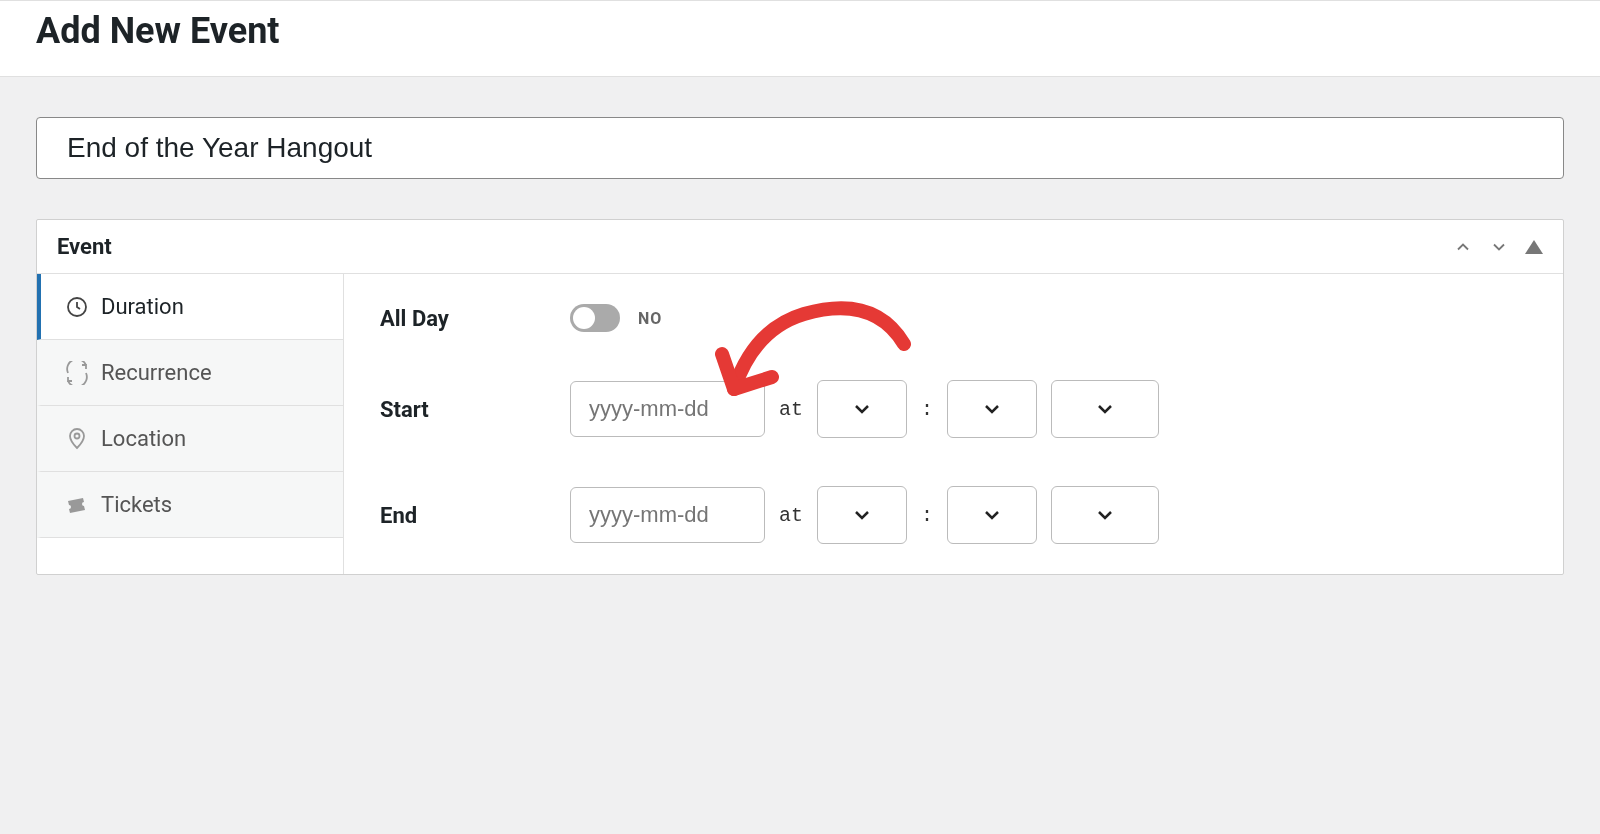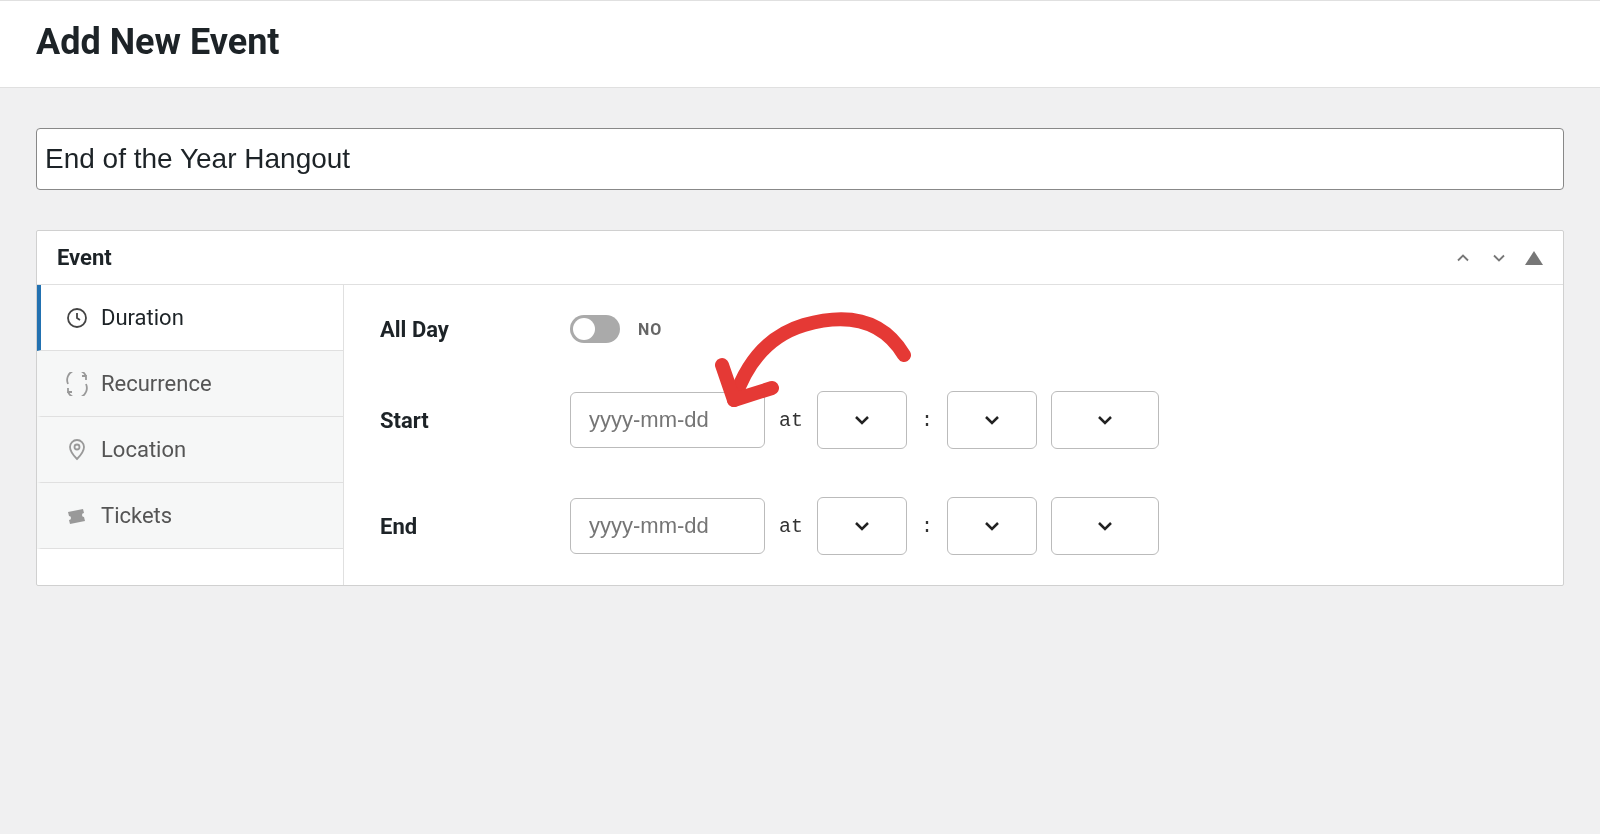--- a/index.html
+++ b/index.html
@@ -1,20 +1,20 @@
 <!DOCTYPE html>
 <html><head>
   <meta charset="utf-8">
   <style>
     * { box-sizing: border-box; margin: 0; padding: 0; }
     body { font-family: -apple-system, BlinkMacSystemFont, "Segoe UI", Roboto, sans-serif; background: #f0f0f1; color: #1d2327; }
-    .header { background: #fff; padding: 20px 36px 24px; border-bottom: 1px solid #e0e0e0; border-top: 1px solid #e0e0e0; }
+    .header { background: #fff; padding: 9px 36px 24px; border-bottom: 1px solid #e0e0e0; border-top: 1px solid #e0e0e0; }
     .page-title { font-size: 36px; font-weight: 700; }
     .content { padding: 40px 36px 0; }
-    .title-input { width: 100%; padding: 14px 8px; font-size: 28px; border: 1px solid #888; border-radius: 4px; background: #fff; color: #1d2327; }
+    .title-input { width: 100%; padding: 14px 30px; font-size: 28px; border: 1px solid #888; border-radius: 4px; background: #fff; color: #1d2327; }
     .panel { margin-top: 40px; background: #fff; border: 1px solid #d0d0d0; border-radius: 2px; }
     .panel-head { display: flex; align-items: center; justify-content: space-between; padding: 14px 20px; border-bottom: 1px solid #e0e0e0; }
     .panel-title { font-size: 22px; font-weight: 700; }
     .panel-controls { display: flex; gap: 16px; align-items: center; }
     .panel-controls svg { width: 20px; height: 20px; stroke: #777; fill: none; stroke-width: 2.2; cursor: pointer; }
     .triangle { width: 0; height: 0; border-left: 9px solid transparent; border-right: 9px solid transparent; border-bottom: 14px solid #777; cursor: pointer; }
     .panel-body { display: flex; }
     .tabs { width: 307px; border-right: 1px solid #e0e0e0; }
     .tab { display: flex; align-items: center; gap: 12px; padding: 20px 24px; font-size: 22px; color: #555; cursor: pointer; border-bottom: 1px solid #e0e0e0; border-left: 4px solid transparent; }
     .tab.active { color: #1d2327; border-left: 4px solid #2271b1; background: #fff; font-weight: 400; }

